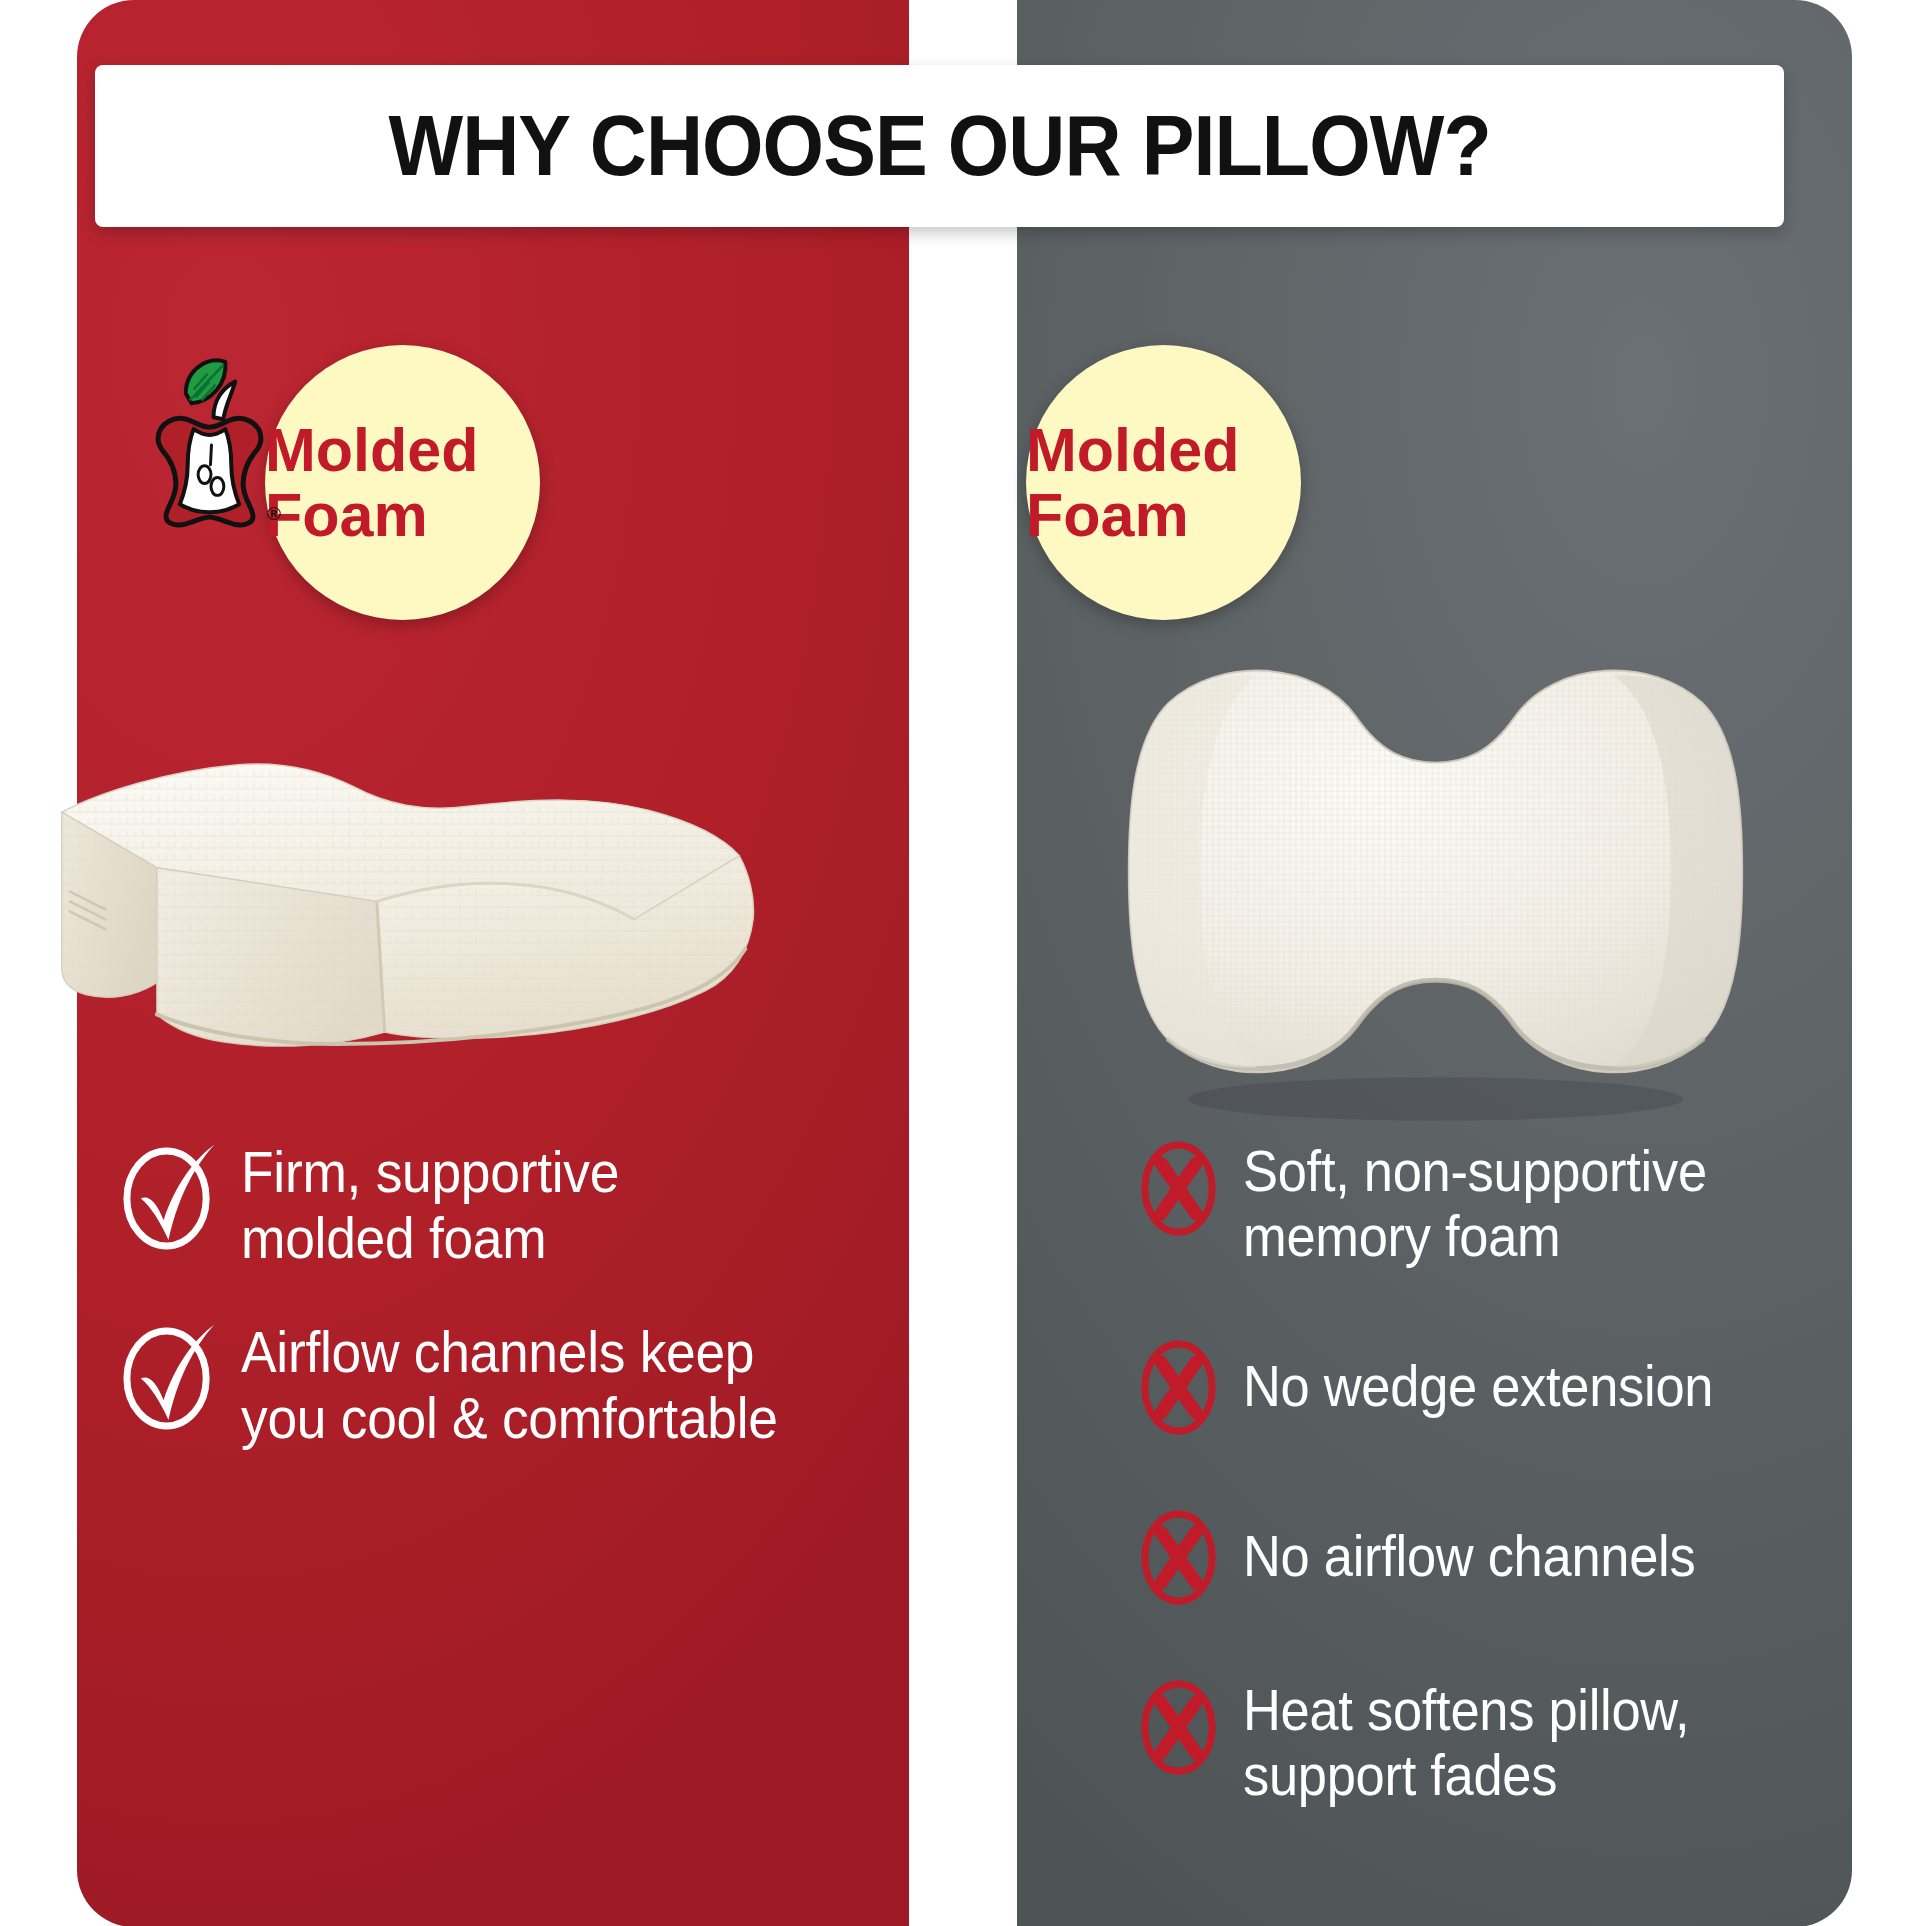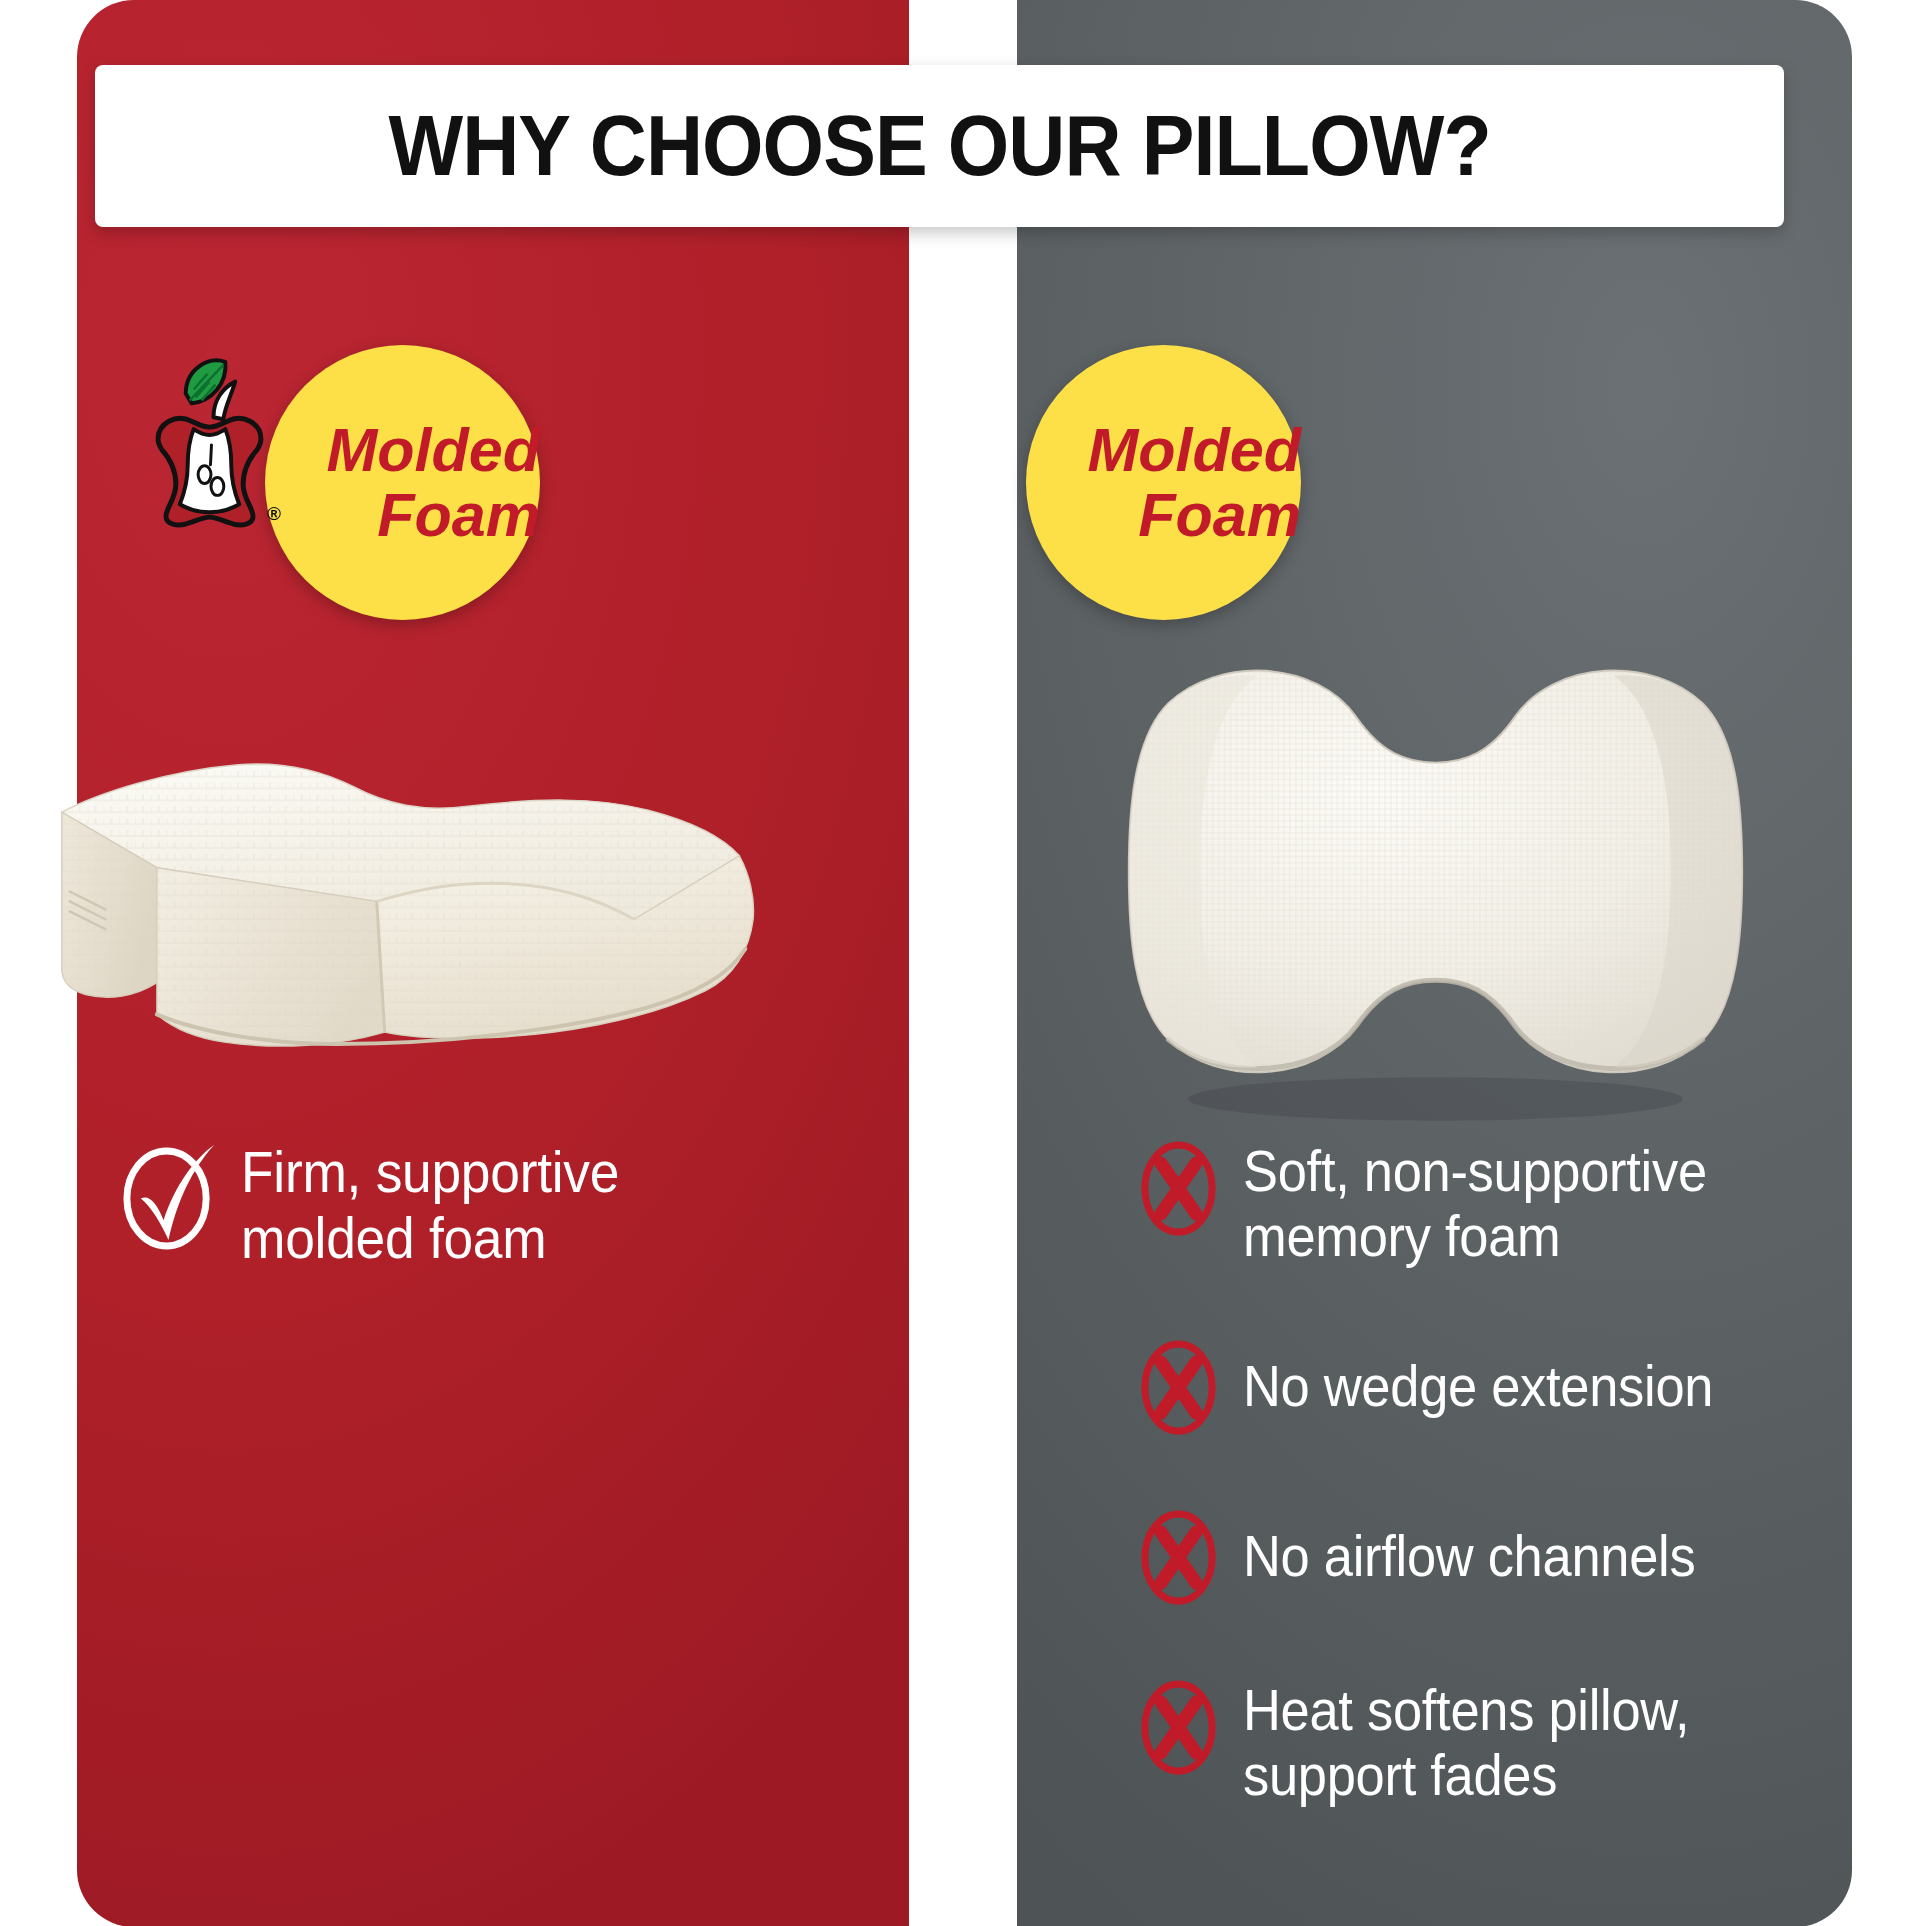--- a/index.html
+++ b/index.html
@@ -53,27 +53,26 @@
     letter-spacing:-1px;
     color:#111111;
     transform:scaleX(.93);
     white-space:nowrap;
   }
 
   
   .badge {
     position:absolute;
     width:275px; height:275px;
-    background:#fde047;
+    background:#fef9c3;
     border-radius:50%;
     box-shadow:0 5px 16px rgba(0,0,0,.26);
     display:flex; flex-direction:column;
-    align-items:flex-end; justify-content:center;
+    align-items:flex-start; justify-content:center;
     z-index:5;
-    font-style:italic;
   }
   .badge span {
     display:block;
     font-weight:bold;
     font-size:61px;
     line-height:1.06;
     color:#c11a28;
     text-align:center;
     white-space:nowrap;
   }
@@ -317,20 +316,33 @@
                    C76 32 60 66 52 104 C44 86 34 70 24 62 Z" fill="#ffffff"></path>
         </svg>
       </span>
       <span class="bullet-text">
         <span>Firm, supportive</span><br>
         <span>molded foam</span>
       </span>
     </div>
 
 
+    <div class="bullet">
+      <span class="bullet-icon">
+        <svg viewBox="0 0 108 116" xmlns="http://www.w3.org/2000/svg">
+          <ellipse cx="50" cy="62" rx="40" ry="48" fill="none" stroke="#ffffff" stroke-width="7"></ellipse>
+          <path d="M24 62 C32 58 40 66 47 84 C58 50 78 22 98 8
+                   C76 32 60 66 52 104 C44 86 34 70 24 62 Z" fill="#ffffff"></path>
+        </svg>
+      </span>
+      <span class="bullet-text">
+        <span>Airflow channels keep</span><br>
+        <span>you cool &amp; comfortable</span>
+      </span>
+    </div>
 
 
   </div>
 
   <div class="bullets bullets-right">
 
     <div class="bullet">
       <span class="bullet-icon">
         <svg viewBox="0 0 96 104" xmlns="http://www.w3.org/2000/svg">
           <ellipse cx="48" cy="52" rx="34" ry="44" fill="none" stroke="#c11a28" stroke-width="7"></ellipse>

